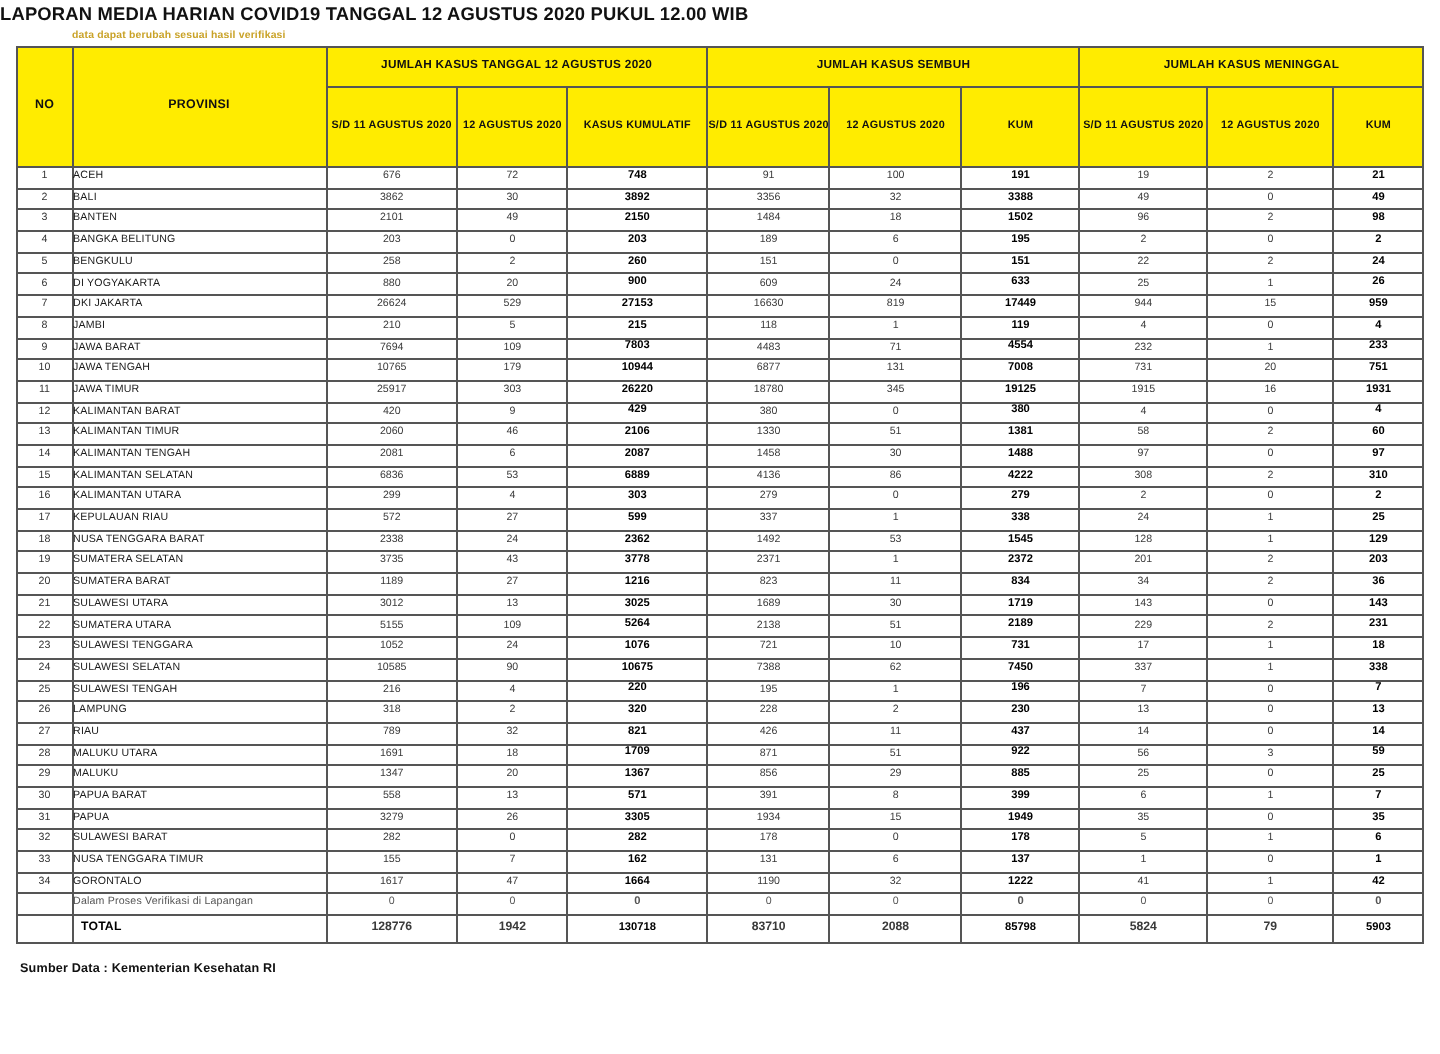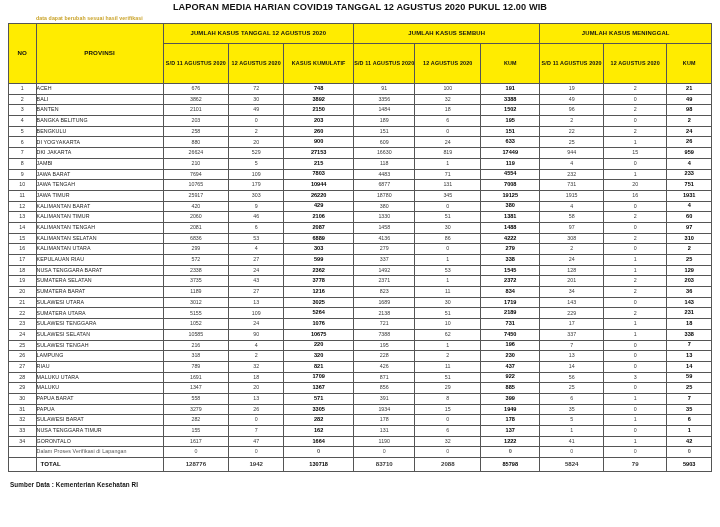--- a/index.html
+++ b/index.html
@@ -10,21 +10,20 @@
     background: #ffffff;
     font-family: "Liberation Sans", sans-serif;
     overflow: hidden;
   }
   #page {
     position: relative;
     width: 720px; height: 527px;
     background: #ffffff;
   }
   .title {
-    text-align: center;
     font-size: 9.2px;
     font-weight: bold;
     color: #111111;
     letter-spacing: 0.1px;
     padding-top: 2px;
     white-space: nowrap;
   }
   .subtitle {
     font-size: 5.2px;
     font-weight: bold;

